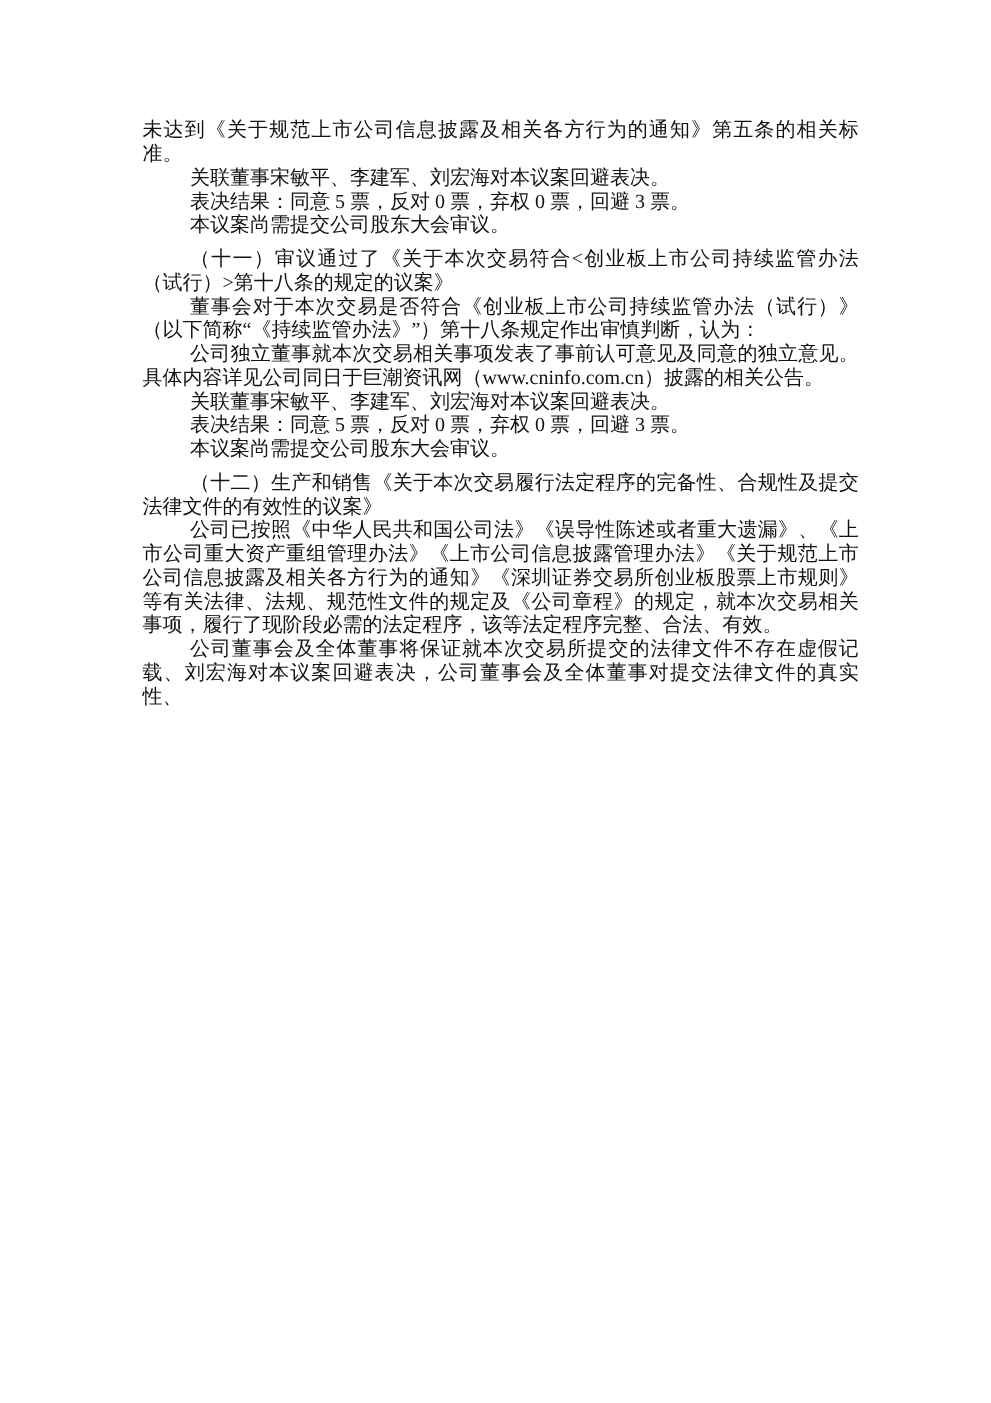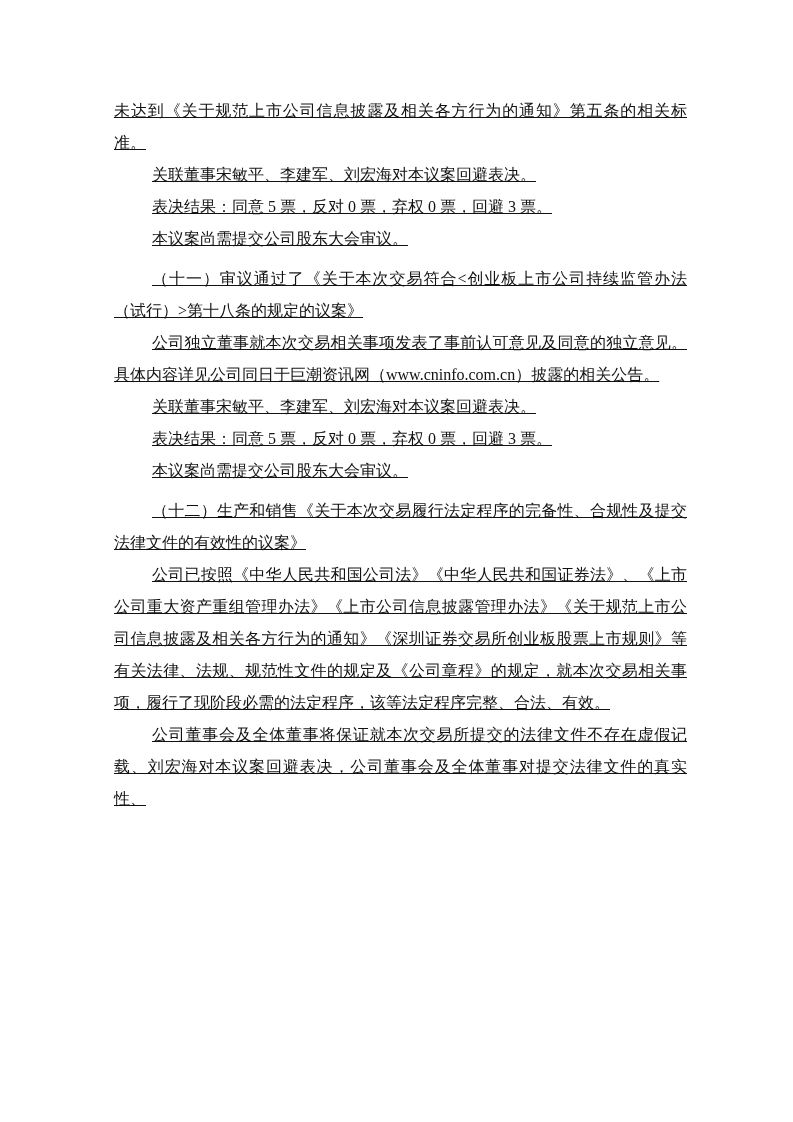--- a/index.html
+++ b/index.html
@@ -19,25 +19,24 @@
   .content {
     position: absolute;
     left: 114px;
     top: 95px;
     width: 573px;
   }
   .content p, .content h3 {
     margin: 0;
     padding: 0;
     font-size: 16px;
-    line-height: 32px;
+    line-height: 19px;
     text-align: justify;
     font-weight: normal;
     letter-spacing: 0;
-    text-decoration: underline;
   }
   .para {
     text-indent: 38px;
   }
   .para-cont {
     text-indent: 0;
   }
   .heading {
     font-weight: bold;
     text-indent: 38px;
@@ -47,21 +46,22 @@
 </head>
 <body>
 
 <div class="page">
   <div class="content">
     <p class="para-cont">未达到《关于规范上市公司信息披露及相关各方行为的通知》第五条的相关标准。</p>
     <p class="para">关联董事宋敏平、李建军、刘宏海对本议案回避表决。</p>
     <p class="para">表决结果：同意 5 票，反对 0 票，弃权 0 票，回避 3 票。</p>
     <p class="para">本议案尚需提交公司股东大会审议。</p>
     <h3 class="heading">（十一）审议通过了《关于本次交易符合&lt;创业板上市公司持续监管办法（试行）&gt;第十八条的规定的议案》</h3>
+    <p class="para">董事会对于本次交易是否符合《创业板上市公司持续监管办法（试行）》（以下简称“《持续监管办法》”）第十八条规定作出审慎判断，认为：</p>
     <p class="para">公司独立董事就本次交易相关事项发表了事前认可意见及同意的独立意见。具体内容详见公司同日于巨潮资讯网（www.cninfo.com.cn）披露的相关公告。</p>
     <p class="para">关联董事宋敏平、李建军、刘宏海对本议案回避表决。</p>
     <p class="para">表决结果：同意 5 票，反对 0 票，弃权 0 票，回避 3 票。</p>
     <p class="para">本议案尚需提交公司股东大会审议。</p>
     <h3 class="heading">（十二）生产和销售《关于本次交易履行法定程序的完备性、合规性及提交法律文件的有效性的议案》</h3>
-    <p class="para">公司已按照《中华人民共和国公司法》《中华人民共和国证券法》、《上市公司重大资产重组管理办法》《上市公司信息披露管理办法》《关于规范上市公司信息披露及相关各方行为的通知》《深圳证券交易所创业板股票上市规则》等有关法律、法规、规范性文件的规定及《公司章程》的规定，就本次交易相关事项，履行了现阶段必需的法定程序，该等法定程序完整、合法、有效。</p>
+    <p class="para">公司已按照《中华人民共和国公司法》《误导性陈述或者重大遗漏》、《上市公司重大资产重组管理办法》《上市公司信息披露管理办法》《关于规范上市公司信息披露及相关各方行为的通知》《深圳证券交易所创业板股票上市规则》等有关法律、法规、规范性文件的规定及《公司章程》的规定，就本次交易相关事项，履行了现阶段必需的法定程序，该等法定程序完整、合法、有效。</p>
     <p class="para">公司董事会及全体董事将保证就本次交易所提交的法律文件不存在虚假记载、刘宏海对本议案回避表决，公司董事会及全体董事对提交法律文件的真实性、</p>
   </div>
 </div>
 
 </body></html>

